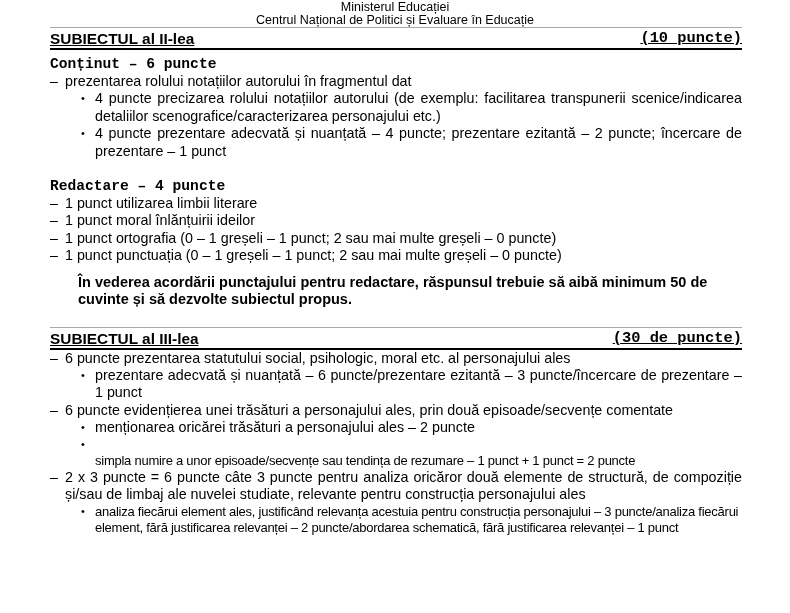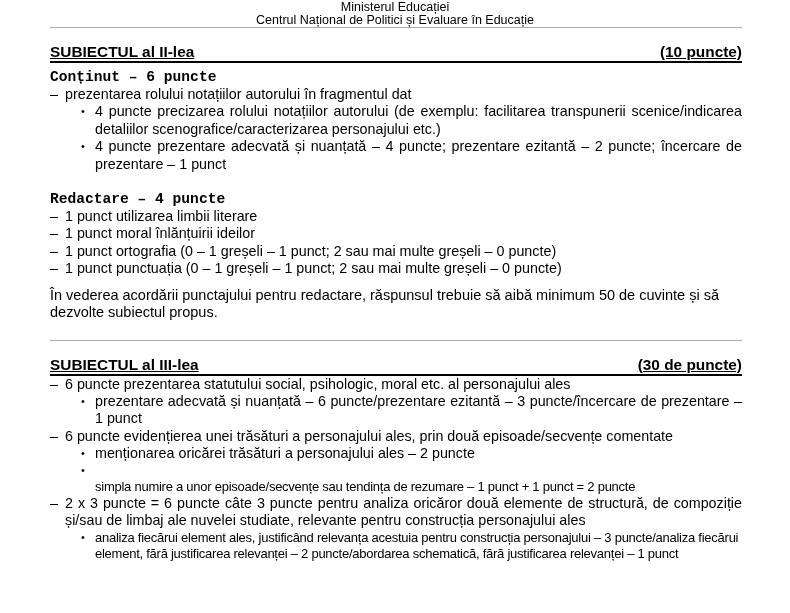--- a/index.html
+++ b/index.html
@@ -47,25 +47,25 @@
   .subject-head {
     position: relative;
     display: flex;
     justify-content: space-between;
     align-items: flex-end;
     font-weight: bold;
     font-size: 15.4px;
     line-height: 19px;
     border-top: 1px solid #a9a9a9;
     border-bottom: 2.5px solid #000000;
-    padding-top: 14px;
+    padding-top: 1px;
     padding-bottom: 0px;
   }
   .subject-head .sh-left { text-decoration: underline; text-underline-offset: 1px; }
-  .subject-head .sh-right { text-decoration: underline; text-underline-offset: 1px; }
+  .subject-head .sh-right { text-decoration: underline; text-underline-offset: 1px; font-family: Liberation Mono, monospace; }
 
   
   .sub-head {
     font-weight: bold;
     font-size: 14.6px;
     line-height: 18px;
     margin-top: 5px;
     font-family: Liberation Mono, monospace;
   }
 
@@ -97,24 +97,25 @@
 
   .justify { text-align: justify; }
 
   .small {
     font-size: 13px;
     line-height: 16px;
     letter-spacing: -0.25px;
   }
 
   .para-bold {
-    font-weight: normal;
+    font-weight: bold;
     font-size: 14.5px;
     line-height: 17.5px;
     margin-top: 9px;
+    margin-left: 28px;
   }
   .spacer-md { height: 13px; }
   .spacer-lg { height: 18px; }
 </style>
 </head>
 <body>
 
 <div class="page">
 
   <div class="doc-header">

